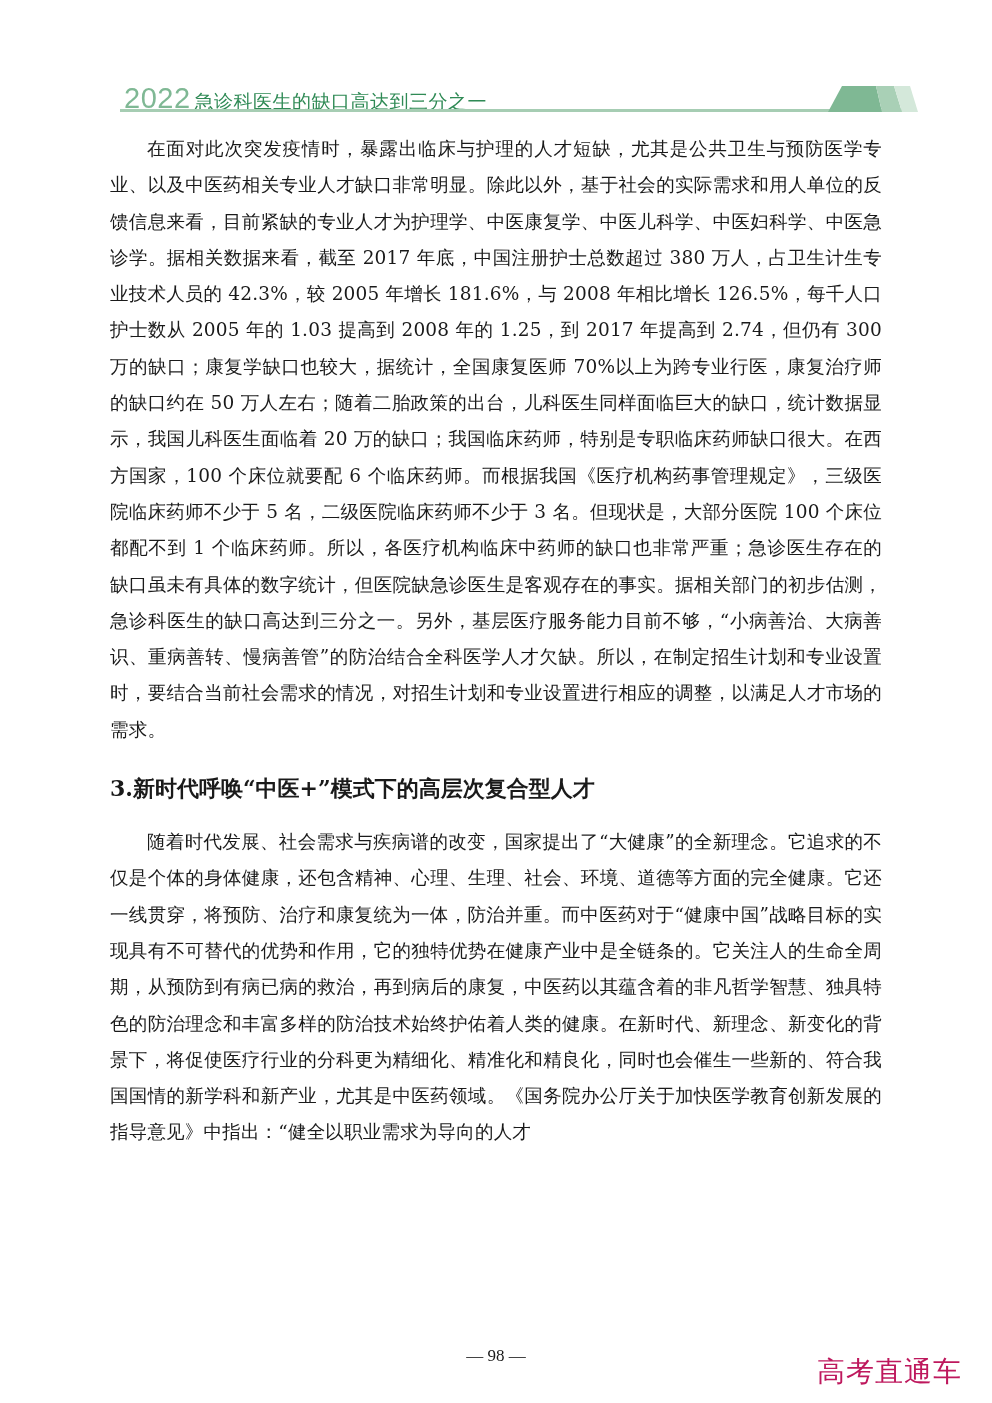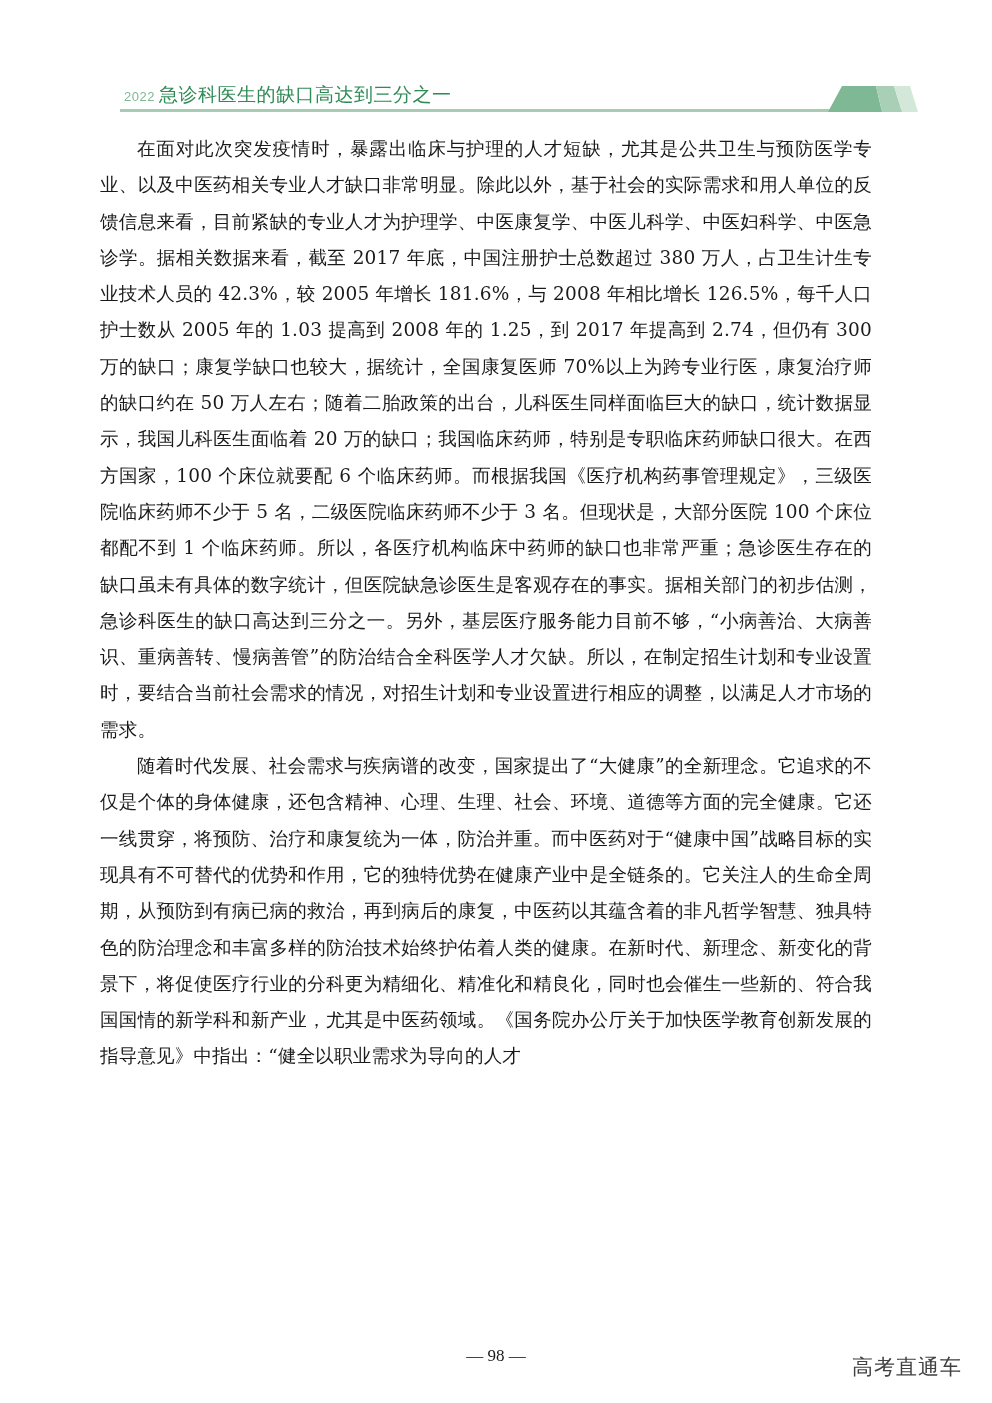--- a/index.html
+++ b/index.html
@@ -1,41 +1,42 @@
 <!DOCTYPE html>
 <html><head>
   <meta charset="utf-8">
   <style>
     html, body { margin: 0; padding: 0; background: #ffffff; }
     body { width: 992px; height: 1403px; position: relative; overflow: hidden; font-family: "DejaVu Serif", "Liberation Serif", serif; color: #1a1a1a; }
     .header { position: absolute; left: 110px; top: 78px; width: 800px; height: 34px; }
     .header-title { position: absolute; left: 14px; top: 4px; font-family: "DejaVu Sans", "Liberation Sans", sans-serif; font-size: 19px; color: #2f8a55; letter-spacing: 0.5px; white-space: nowrap; }
-    .header-title .year { color: #7fb894; font-size: 13px; font-family: "Liberation Sans", sans-serif; margin-right: 4px; }
+    .header-title .year { color: #7fb894; font-size: 29px; font-family: "Liberation Sans", sans-serif; margin-right: 4px; }
     .header-line { position: absolute; left: 10px; top: 31px; width: 790px; height: 3px; background: #a6cdb3; }
     .header-deco { position: absolute; left: 708px; top: 8px; width: 100px; height: 26px; }
-    .page-body { position: absolute; left: 100px; top: 131px; width: 772px; }
+    .page-body { position: absolute; left: 110px; top: 131px; width: 772px; }
     .para { font-size: 18.5px; line-height: 36.3px; text-align: justify; text-indent: 2em; margin: 0; letter-spacing: 0.2px; }
     .section-heading { font-weight: bold; font-size: 22px; margin: 26px 0 20px 0; font-family: "DejaVu Serif", "Liberation Serif", serif; }
     .page-number { position: absolute; left: 0; width: 992px; top: 1307px; text-align: center; font-size: 17px; font-family: "Liberation Serif", serif; margin-top: 39px; }
-    .watermark { position: absolute; right: 30px; top: 1353px; font-family: "DejaVu Sans", "Liberation Sans", sans-serif; font-size: 21px; color: #404040; letter-spacing: 1px; }
+    .watermark { position: absolute; right: 30px; top: 1353px; font-family: "DejaVu Sans", "Liberation Sans", sans-serif; font-size: 28px; color: #be185d; letter-spacing: 1px; }
   </style>
 </head>
 <body>
 
 <div class="header">
   <div class="header-title">
     <span class="year">2022</span><span>急诊科医生的缺口高达到三分之一</span>
   </div>
   <div class="header-line"></div>
   <svg class="header-deco" viewBox="0 0 100 26" width="100" height="26">
     <polygon points="10,26 24,0 58,0 64,26" fill="#7fb894"></polygon>
     <polygon points="58,0 76,0 84,26 64,26" fill="#a9d0b6"></polygon>
     <polygon points="76,0 92,0 100,26 84,26" fill="#d4e8da"></polygon>
   </svg>
 </div>
 
 <div class="page-body">
   <p class="para">在面对此次突发疫情时，暴露出临床与护理的人才短缺，尤其是公共卫生与预防医学专业、以及中医药相关专业人才缺口非常明显。除此以外，基于社会的实际需求和用人单位的反馈信息来看，目前紧缺的专业人才为护理学、中医康复学、中医儿科学、中医妇科学、中医急诊学。据相关数据来看，截至 2017 年底，中国注册护士总数超过 380 万人，占卫生计生专业技术人员的 42.3%，较 2005 年增长 181.6%，与 2008 年相比增长 126.5%，每千人口护士数从 2005 年的 1.03 提高到 2008 年的 1.25，到 2017 年提高到 2.74，但仍有 300 万的缺口；康复学缺口也较大，据统计，全国康复医师 70%以上为跨专业行医，康复治疗师的缺口约在 50 万人左右；随着二胎政策的出台，儿科医生同样面临巨大的缺口，统计数据显示，我国儿科医生面临着 20 万的缺口；我国临床药师，特别是专职临床药师缺口很大。在西方国家，100 个床位就要配 6 个临床药师。而根据我国《医疗机构药事管理规定》，三级医院临床药师不少于 5 名，二级医院临床药师不少于 3 名。但现状是，大部分医院 100 个床位都配不到 1 个临床药师。所以，各医疗机构临床中药师的缺口也非常严重；急诊医生存在的缺口虽未有具体的数字统计，但医院缺急诊医生是客观存在的事实。据相关部门的初步估测，急诊科医生的缺口高达到三分之一。另外，基层医疗服务能力目前不够，“小病善治、大病善识、重病善转、慢病善管”的防治结合全科医学人才欠缺。所以，在制定招生计划和专业设置时，要结合当前社会需求的情况，对招生计划和专业设置进行相应的调整，以满足人才市场的需求。</p>
+  <div class="section-heading">3.新时代呼唤“中医+”模式下的高层次复合型人才</div>
   <p class="para">随着时代发展、社会需求与疾病谱的改变，国家提出了“大健康”的全新理念。它追求的不仅是个体的身体健康，还包含精神、心理、生理、社会、环境、道德等方面的完全健康。它还一线贯穿，将预防、治疗和康复统为一体，防治并重。而中医药对于“健康中国”战略目标的实现具有不可替代的优势和作用，它的独特优势在健康产业中是全链条的。它关注人的生命全周期，从预防到有病已病的救治，再到病后的康复，中医药以其蕴含着的非凡哲学智慧、独具特色的防治理念和丰富多样的防治技术始终护佑着人类的健康。在新时代、新理念、新变化的背景下，将促使医疗行业的分科更为精细化、精准化和精良化，同时也会催生一些新的、符合我国国情的新学科和新产业，尤其是中医药领域。《国务院办公厅关于加快医学教育创新发展的指导意见》中指出：“健全以职业需求为导向的人才</p>
 </div>
 
 <div class="page-number">— 98 —</div>
 <div class="watermark">高考直通车</div>
 
 </body></html>

